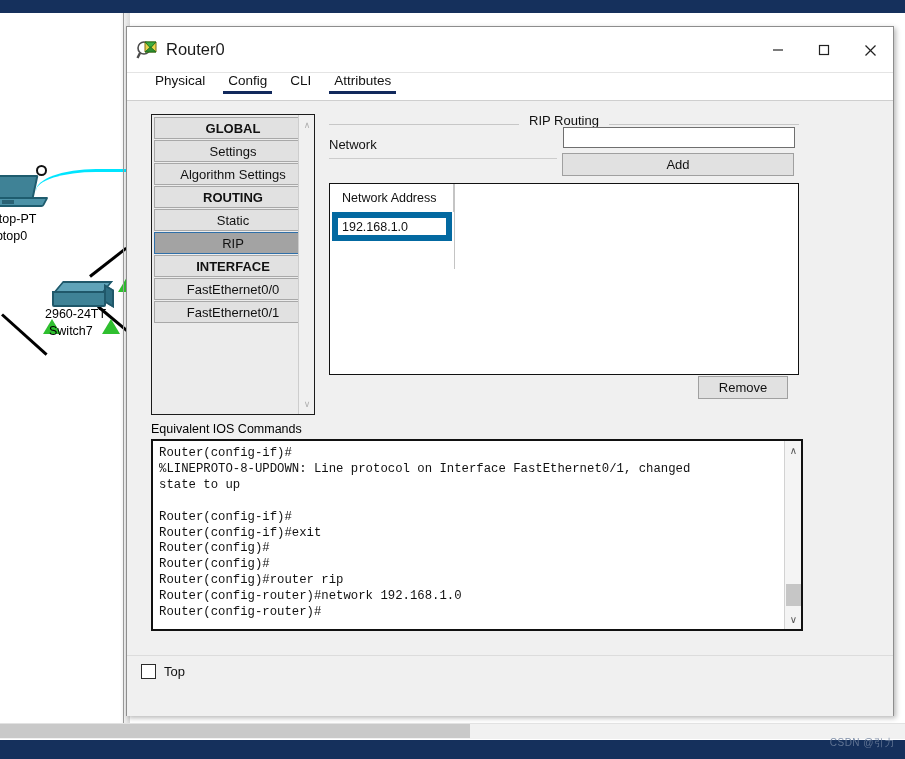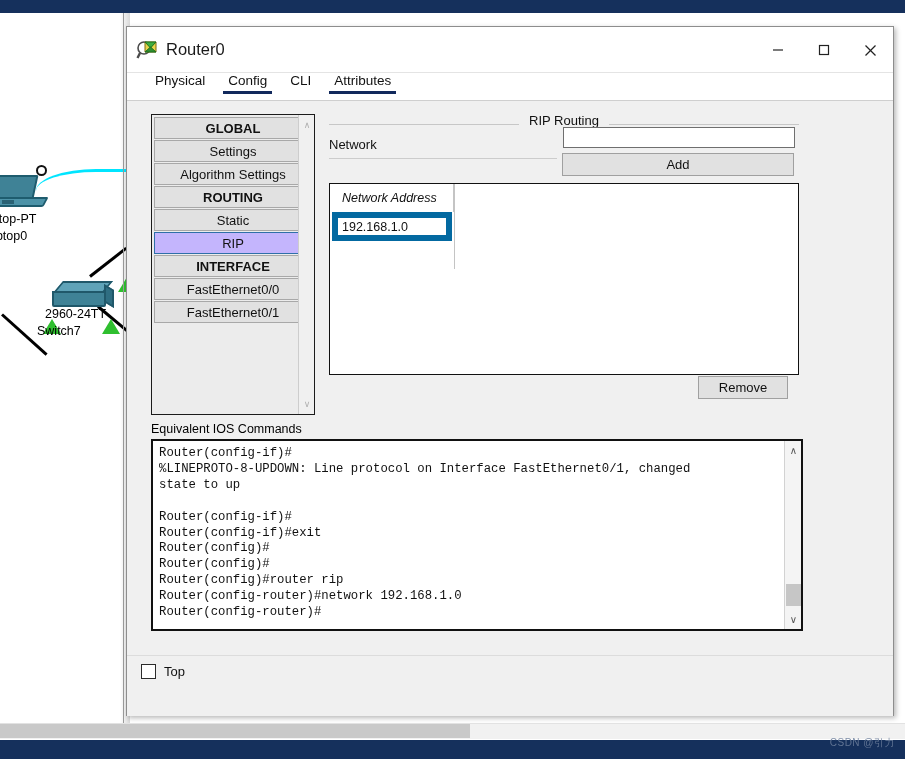--- a/index.html
+++ b/index.html
@@ -221,21 +221,21 @@
     margin: 0 2px 1px 2px;
     background: #e1e1e1;
     border: 1px solid #a8a8a8;
     display: flex; align-items: center; justify-content: center;
     font-size: 13px; color: #111;
     cursor: default;
   }
   .side-item:first-child { margin-top: 2px; }
   .side-item.header { font-weight: bold; }
   .side-item.selected {
-    background: #c4b5fd;
+    background: #a3a3a3;
     border: 1px solid #2f6fa8;
   }
   .side-scroll {
     position: absolute; right: 0; top: 0;
     width: 16px; height: 299px;
     background: #f0f0f0;
     border-left: 1px solid #cdcdcd;
   }
   .side-scroll .sb-arrow {
     position: absolute; left: 0; width: 16px; height: 16px;
@@ -298,21 +298,21 @@
     background: #ffffff;
     border: 1px solid #111;
   }
   .addr-colhead {
     position: absolute; left: 0; top: 0;
     width: 124px; height: 28px;
     border-right: 1px solid #c4c4c4;
     border-bottom: 0;
     display: flex; align-items: center;
     padding-left: 12px;
-    font-size: 12.5px; color: #111; font-style: italic;
+    font-size: 12.5px; color: #111;
   }
   .addr-col-divider {
     position: absolute; left: 124px; top: 0;
     width: 1px; height: 85px; background: #c4c4c4;
   }
   .addr-row {
     position: absolute; left: 2px; top: 28px;
     width: 120px; height: 29px;
     background: #ffffff;
     border: 6px solid #0369a1;
@@ -423,21 +423,21 @@
       <div class="switch-top"></div>
       <div class="switch-body"></div>
       <div class="switch-side"></div>
     </div>
 
     <div class="arrow-green" style="left:118px; top:264px;"></div>
     <div class="arrow-green" style="left:43px;  top:306px;"></div>
     <div class="arrow-green" style="left:102px; top:306px;"></div>
 
     <div class="topo-label" style="left:45px; top:294px;">2960-24TT</div>
-    <div class="topo-label" style="left:37px; top:311px;">Switch7</div>
+    <div class="topo-label" style="left:49px; top:311px;">Switch7</div>
   </div>
   <div class="topo-divider"></div>
 
   <div class="device-window">
 
     <div class="titlebar">
       <div class="title-icon">
         <svg viewBox="0 0 22 22" width="22" height="22" aria-hidden="true">
           <circle cx="8" cy="9" r="6" fill="#ffffff" stroke="#4b4b4b" stroke-width="1.6"></circle>
           <line x1="4" y1="14" x2="1.5" y2="19" stroke="#4b4b4b" stroke-width="2.4"></line>

